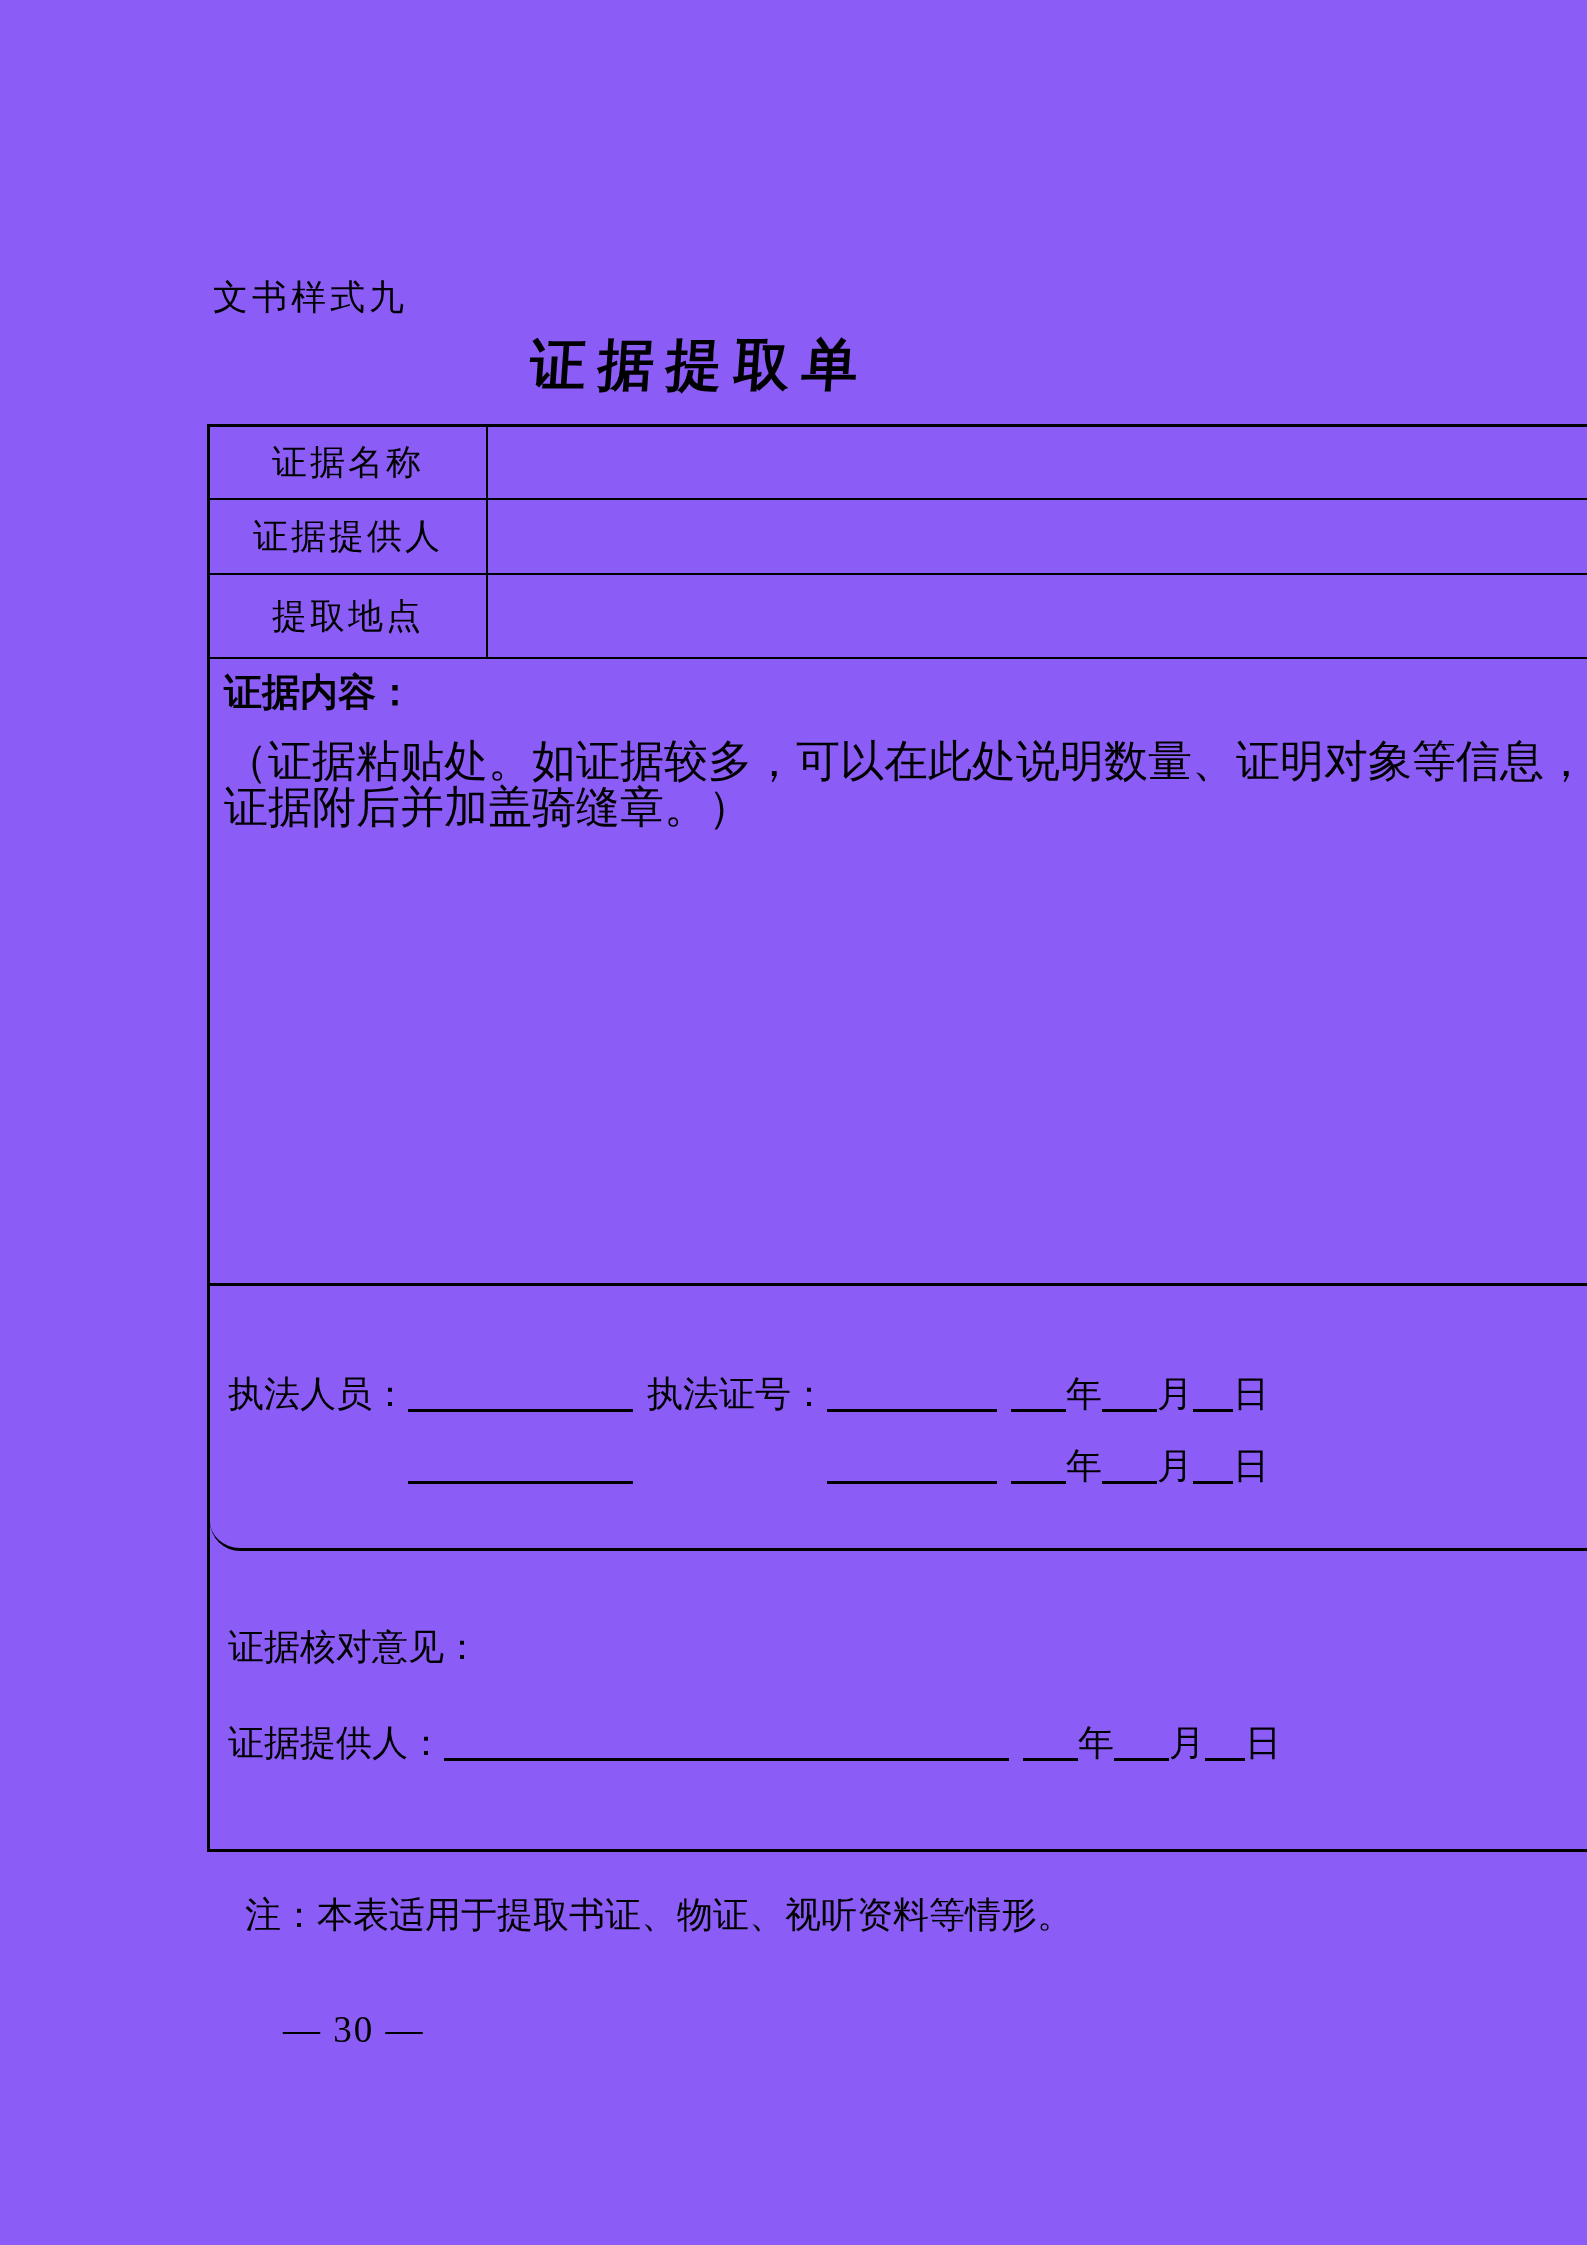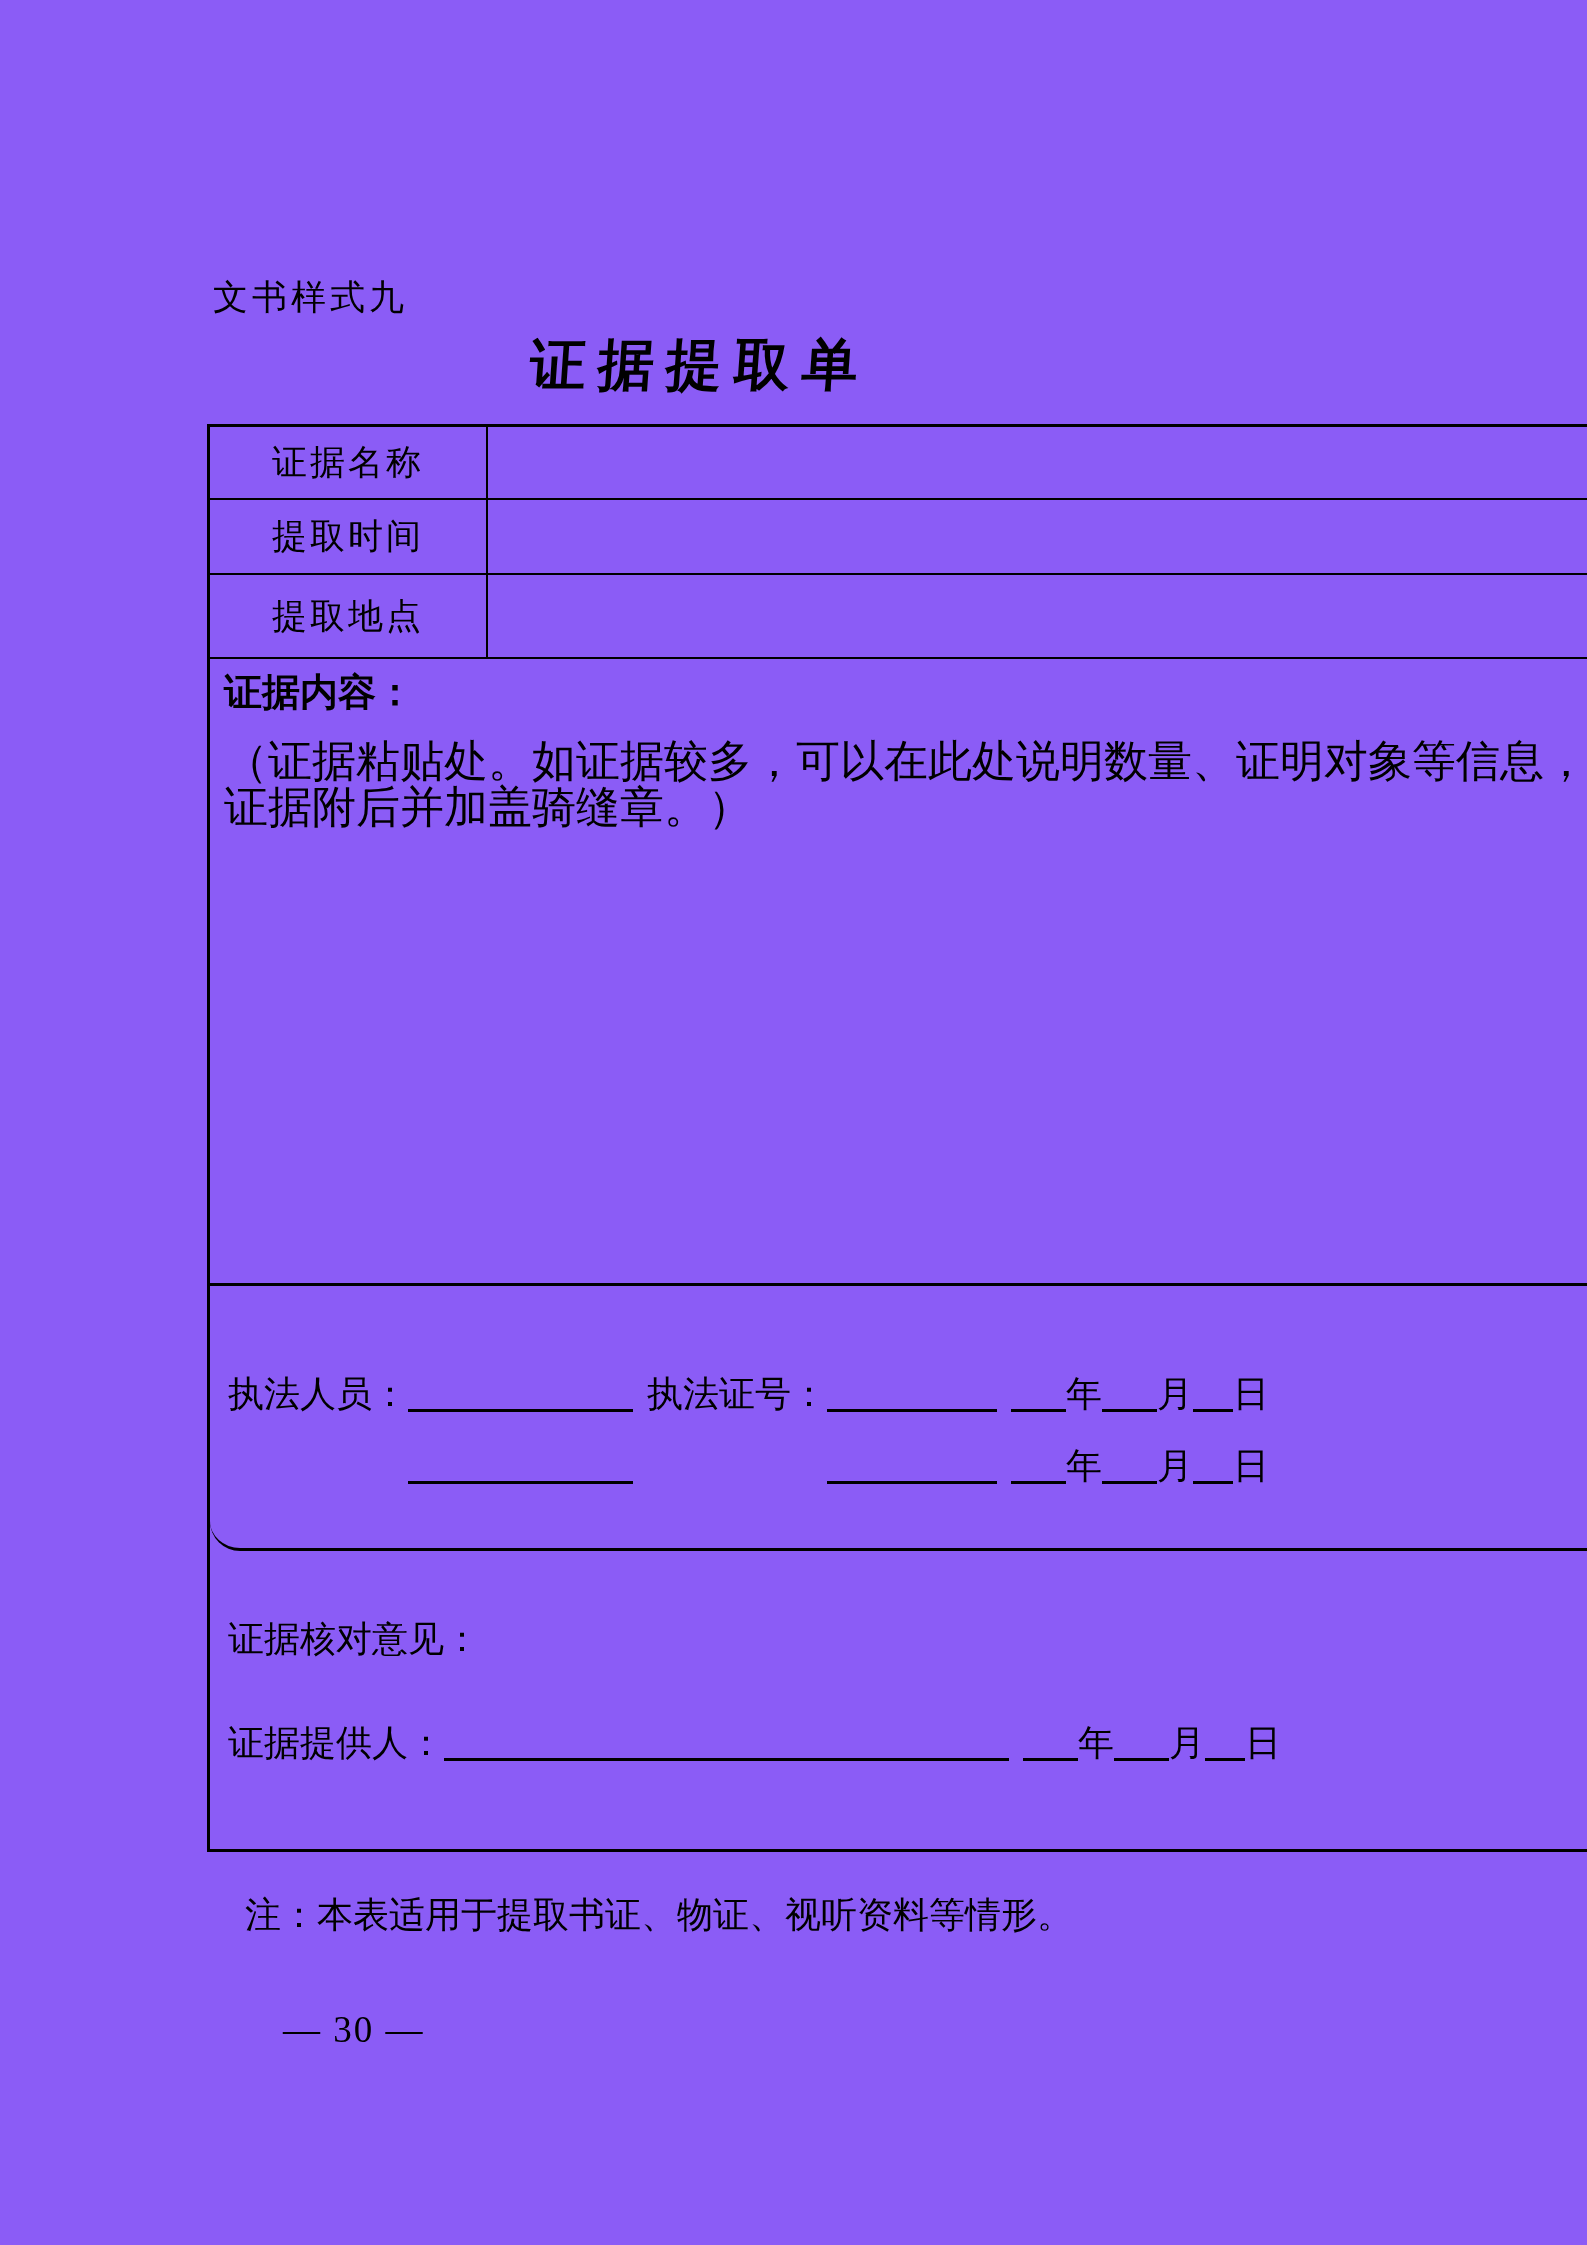--- a/index.html
+++ b/index.html
@@ -42,21 +42,21 @@
   .content-note{font-size:44px;line-height:46px;margin-top:22px;}
 
   .officer-section{
     height:265px;border-bottom:3px solid #000;box-sizing:border-box;
     position:relative;font-size:36px;border-radius:30px;
   }
   .officer-line{position:absolute;left:18px;top:84px;white-space:nowrap;}
   .officer-line.second{top:156px;}
 
   .verify-section{height:298px;box-sizing:border-box;position:relative;font-size:36px;}
-  .verify-heading{position:absolute;left:18px;top:64px;}
+  .verify-heading{position:absolute;left:18px;top:72px;}
   .provider-line{position:absolute;left:18px;top:168px;white-space:nowrap;}
 
   .blank{display:inline-block;border-bottom:3px solid #000;height:30px;vertical-align:-6px;}
   .w225{width:225px}.w170{width:170px}.w565{width:565px}
   .w55{width:55px}.w40{width:40px}
   .gap{display:inline-block;width:14px;}
   .ghost{visibility:hidden;}
 
   .footnote{position:absolute;left:245px;top:1891px;font-size:36px;}
   .page-number{position:absolute;left:283px;top:2008px;font-size:37px;letter-spacing:2px;}
@@ -71,21 +71,21 @@
   <div class="title">证据提取单</div>
 
   <div class="form-table">
 
     <div class="info-row r1">
       <div class="label-cell">证据名称</div>
       <div class="value-cell"></div>
     </div>
 
     <div class="info-row r2">
-      <div class="label-cell">提取时间</div>
+      <div class="label-cell">证据提供人</div>
       <div class="value-cell"></div>
     </div>
 
     <div class="info-row r3">
       <div class="label-cell">提取地点</div>
       <div class="value-cell"></div>
     </div>
 
     <div class="content-section">
       <div class="content-heading">证据内容：</div>

